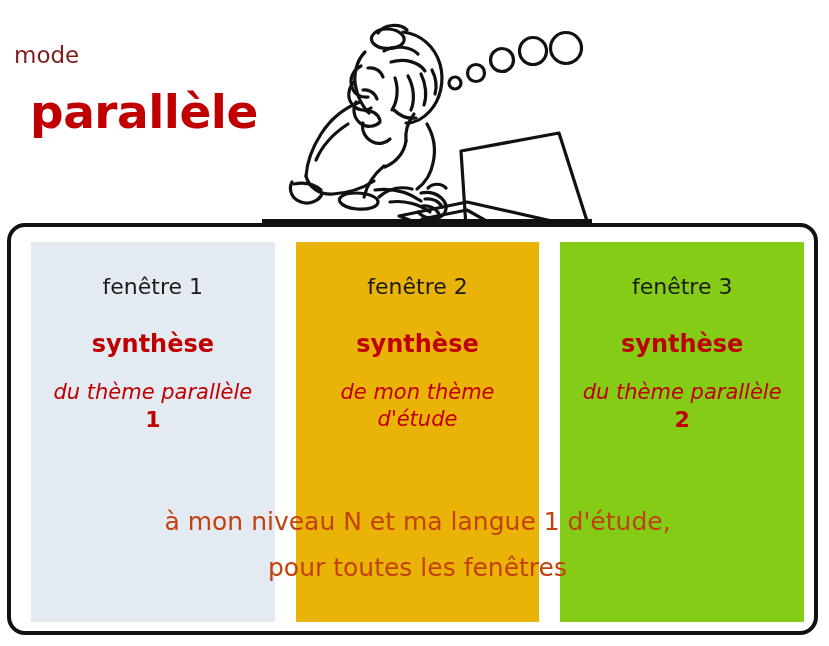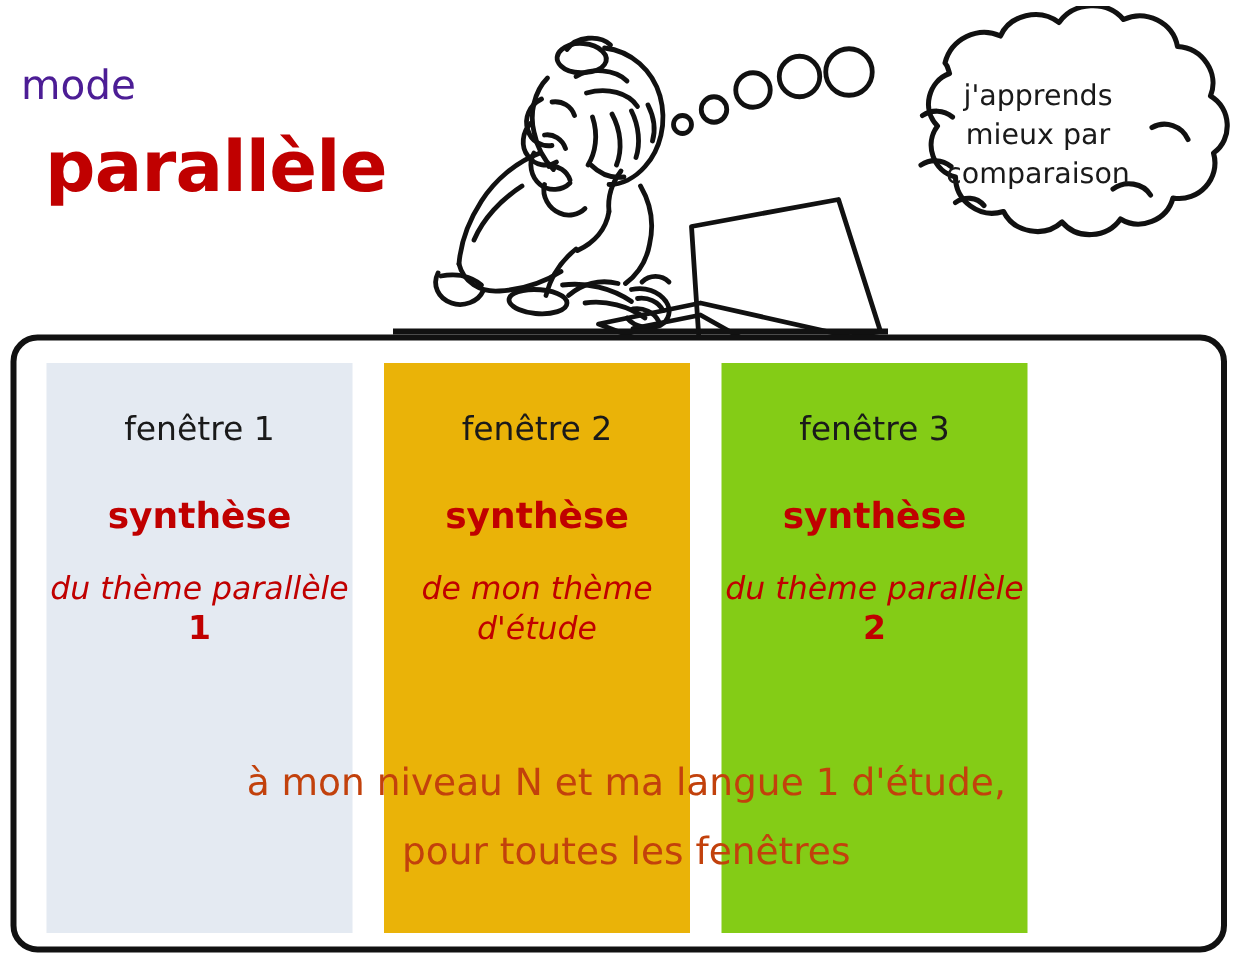--- a/index.html
+++ b/index.html
@@ -21,23 +21,23 @@
     position: absolute;
     left: 0; top: 0;
     width: 829px;
     height: 224px;
   }
 
   #mode-label {
     position: absolute;
     left: 14px;
     top: 44px;
-    font-size: 27px;
+    font-size: 23px;
     line-height: 1;
-    color: #4c1d95;
+    color: #7f1d1d;
     letter-spacing: 0px;
     white-space: nowrap;
   }
 
   #mode-title {
     position: absolute;
     left: 14px;
     top: 88px;
     font-size: 47px;
     line-height: 1;
@@ -106,21 +106,21 @@
     box-sizing: border-box;
     border: 4px solid #111111;
     border-radius: 18px;
     background: #ffffff;
   }
 
   #panels {
     position: absolute;
     left: 20px;
     top: 15px;
-    width: 654px;
+    width: 773px;
     height: 380px;
     display: flex;
     gap: 21px;
   }
 
   .panel {
     width: 248px;
     height: 380px;
     position: relative;
     box-sizing: border-box;
@@ -245,50 +245,20 @@
   <div id="thought-dots">
     <svg width="170" height="86" viewBox="0 0 170 86" fill="none" stroke="#111111" stroke-width="3.2">
       <circle cx="15" cy="65" r="6"></circle>
       <circle cx="36" cy="55" r="8.5"></circle>
       <circle cx="62" cy="42" r="11.5"></circle>
       <circle cx="93" cy="33" r="13.5"></circle>
       <circle cx="126" cy="30" r="15.5"></circle>
     </svg>
   </div>
 
-  <div id="thought-bubble">
-    <svg width="268" height="166" viewBox="0 0 268 166" fill="#ffffff" stroke="#111111" stroke-width="3.4" stroke-linecap="round" stroke-linejoin="round">
-      <path d="M72 38
-               c4 -16 22 -25 37 -18
-               c6 -14 26 -19 39 -9
-               c10 -14 32 -15 43 -2
-               c15 -7 33 2 36 18
-               c17 1 28 18 22 33
-               c14 8 15 29 2 38
-               c5 17 -10 33 -27 30
-               c-4 15 -22 22 -35 14
-               c-9 13 -29 14 -39 2
-               c-12 11 -32 7 -39 -7
-               c-16 5 -32 -7 -32 -23
-               c-15 -4 -21 -22 -12 -34
-               c-11 -11 -6 -30 8 -35
-               c-1 -3 -1 -5 -3 -7 z"></path>
-
-      <path d="M57 73 c6 -4 14 -4 20 1" fill="none"></path>
-      <path d="M56 106 c6 -4 14 -4 20 1" fill="none"></path>
-      <path d="M79 131 c6 -4 14 -4 19 2" fill="none"></path>
-      <path d="M184 122 c8 -6 20 -4 25 4" fill="none"></path>
-      <path d="M210 81 c9 -5 20 -1 24 8" fill="none"></path>
-    </svg>
-    <div id="bubble-text">
-      <div class="bline">j'apprends</div>
-      <div class="bline">mieux par</div>
-      <div class="bline">comparaison</div>
-    </div>
-  </div>
 </div>
 
 <div id="windows-box">
 
   <div id="panels">
 
     <div class="panel" style="background:#E4EAF2;">
       <div class="panel-title">fenêtre 1</div>
       <div class="panel-synthese">synthèse</div>
       <div class="panel-desc">du thème parallèle</div>

